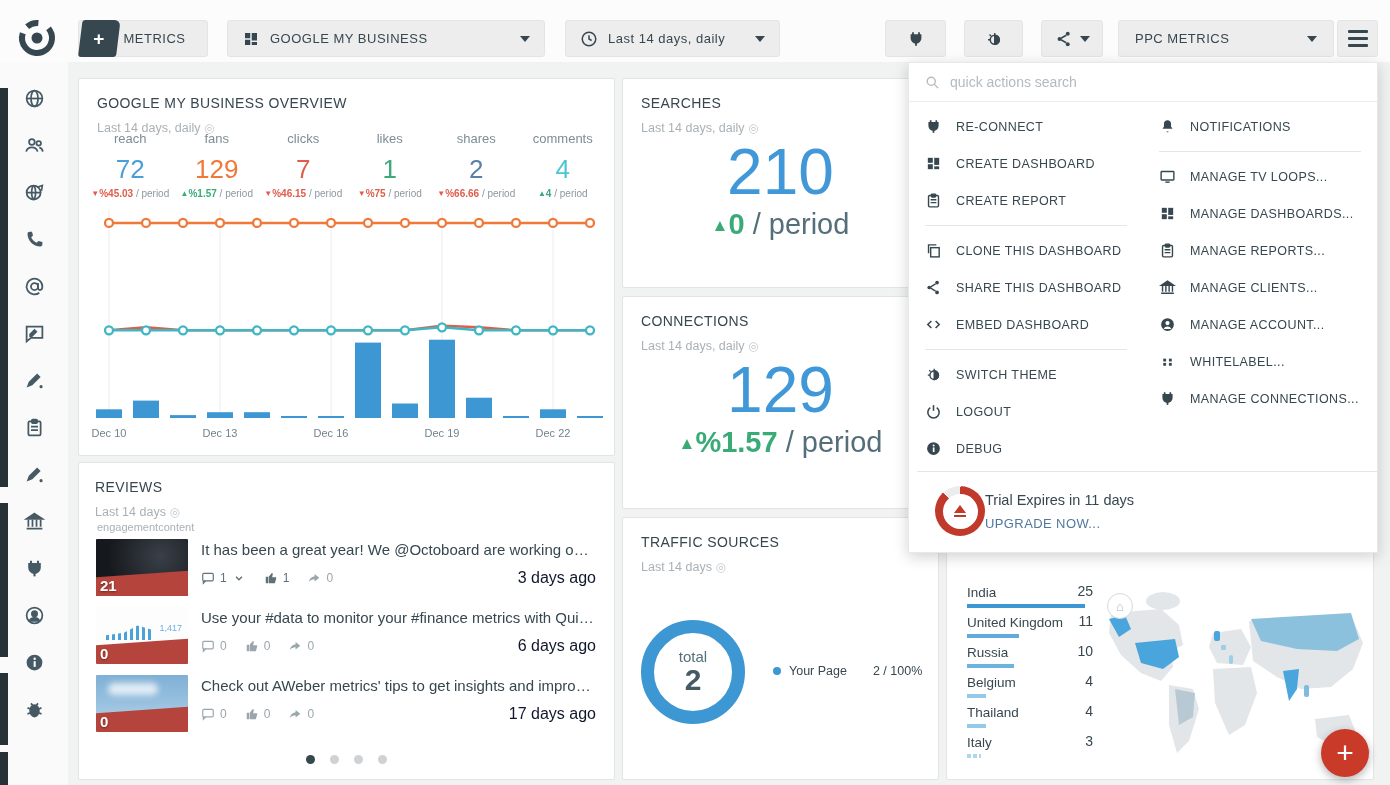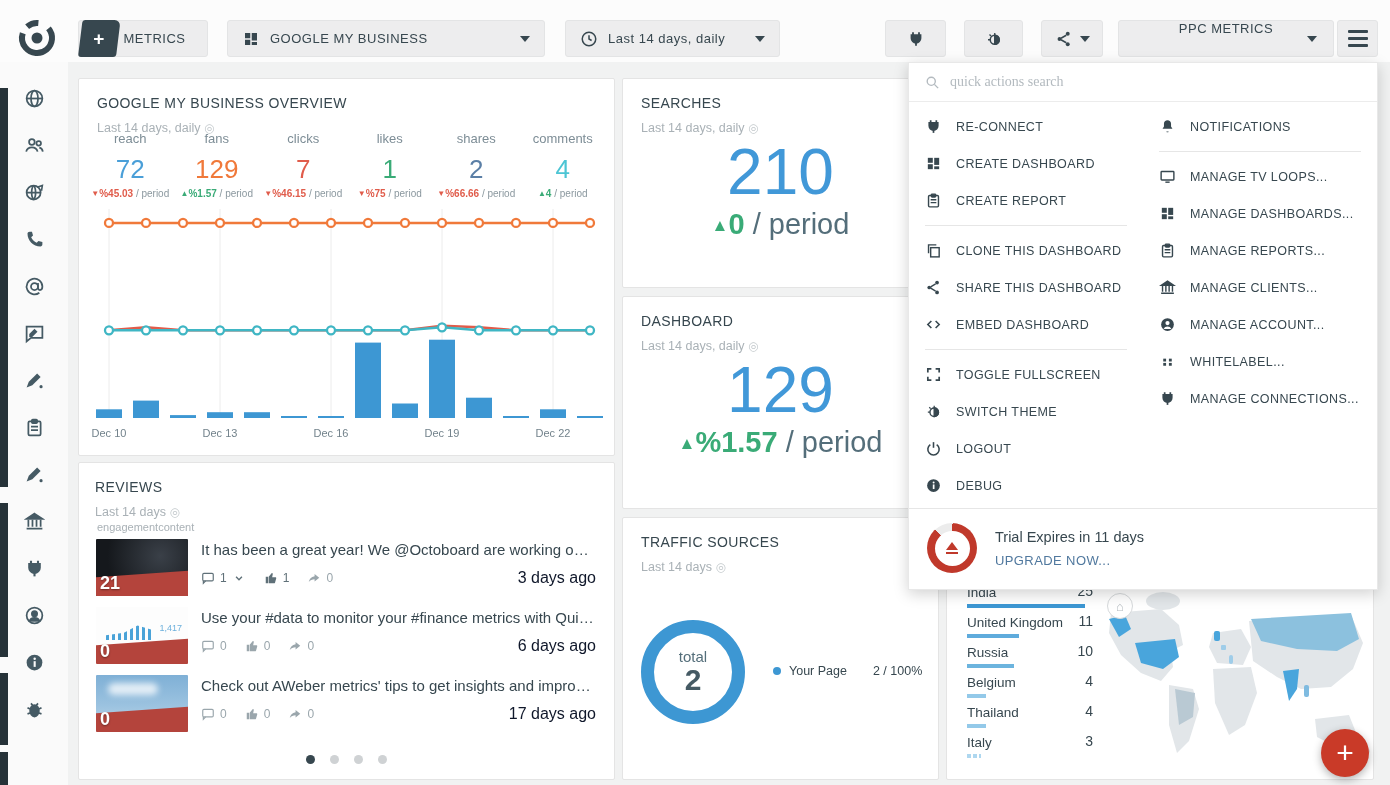--- a/index.html
+++ b/index.html
@@ -13,21 +13,21 @@
           display:flex; align-items:center; color:#37474f; font-size:13px; letter-spacing:.5px; cursor:pointer; }
   .caret { width:0; height:0; border-left:5px solid transparent; border-right:5px solid transparent; border-top:6px solid #37474f; margin-left:auto; }
   .logo { position:absolute; left:16px; top:17px; width:42px; height:42px; }
   .metrics-btn { left:78px; width:130px; padding-right:14px; }
   .plus-chip { width:38px; height:37px; margin:-1px 0 0 -1px; background:#37474f; border-radius:3px 6px 3px 3px;
                transform:skewX(-7deg); transform-origin:bottom left; display:grid; place-items:center; }
   .plus-chip span { transform:skewX(7deg); color:#fff; font-size:19px; font-weight:bold; }
   .metrics-btn .lbl { margin:0 auto; }
   .sel-gmb { left:227px; width:318px; padding:0 14px; gap:10px; }
   .sel-date { left:565px; width:215px; padding:0 14px; gap:10px; }
-  .sel-ppc { left:1118px; width:216px; padding:0 16px;flex-direction:column; }
+  .sel-ppc { left:1118px; width:216px; padding:0 16px; }
   .icon-btn { justify-content:center; }
   .btn-plug { left:885px; width:61px; }
   .btn-theme { left:964px; width:59px; }
   .btn-share { left:1041px; width:62px; gap:7px; }
   .btn-share .caret { margin:0; }
   .btn-menu { left:1337px; width:41px; flex-direction:column; justify-content:center; gap:4px; }
   .btn-menu i { display:block; width:20px; height:3px; background:#37474f; border-radius:1px; }
   .ticon { width:18px; height:18px; color:#37474f; flex:none; }
   .ticon svg { width:100%; height:100%; display:block; }
 
@@ -64,21 +64,21 @@
   .bigval { font-size:64px; font-weight:300; color:#4198d8; line-height:1.05; }
   .bigdelta { font-size:29px; font-weight:300; color:#546e7a; margin-top:2px; }
   .bigdelta .tri { font-size:17px; vertical-align:3px; }
   .bigdelta b { font-weight:bold; color:#3aab77; }
 
   .card-reviews { left:78px; top:462px; width:537px; height:318px; padding:16px 16px; }
   .rcols { position:absolute; left:18px; right:18px; top:58px; display:flex; justify-content:flex-start;
            font-size:11px; color:#a9b1b6; }
   .rrow { position:absolute; left:17px; right:18px; height:58px; }
   .thumb { position:absolute; left:0; top:0; width:92px; height:57px; overflow:hidden; border-radius:1px; }
-  .badge { position:absolute; left:4px; bottom:2px; color:#fff; font-size:18px; font-weight:bold; z-index:3; text-shadow:0 1px 2px rgba(0,0,0,.4); }
+  .badge { position:absolute; left:4px; bottom:2px; color:#fff; font-size:15px; font-weight:bold; z-index:3; text-shadow:0 1px 2px rgba(0,0,0,.4); }
   .redband { position:absolute; left:-6px; right:-6px; bottom:-8px; height:30px; background:#b4443c; transform:rotate(-4deg); z-index:1; }
   .t1 { background:radial-gradient(circle at 70% 30%, #3a4048, #15181c 70%); }
   .t2 { background:#fdfdfd; }
   .t2 .minibars { position:absolute; left:10px; bottom:24px; width:45px; height:16px;
         background:repeating-linear-gradient(90deg,#4aa3d8 0 3px,transparent 3px 6px); clip-path:polygon(0 70%,40% 55%,70% 10%,100% 35%,100% 100%,0 100%); }
   .t2 .tnum { position:absolute; right:6px; top:16px; font-size:9px; color:#6db0dc; z-index:2; }
   .t3 { background:linear-gradient(180deg,#7fb0d6 0%,#9cc3e0 55%,#c2d9ea 100%); }
   .cloud { position:absolute; left:12px; top:8px; width:50px; height:12px; border-radius:8px; background:rgba(255,255,255,.75); filter:blur(3px); }
   .rbody { position:absolute; left:105px; right:0; top:2px; }
   .rtitle { font-size:15px; color:#37474f; white-space:nowrap; overflow:hidden; text-overflow:ellipsis; }
@@ -113,30 +113,30 @@
   .geo-row:nth-child(6) .geo-bar { background:repeating-linear-gradient(90deg,#aed7ef 0 4px,#fff 4px 6px); }
   .map { position:absolute; left:154px; top:506px; }
   .homebtn { position:absolute; left:160px; top:514px; width:26px; height:26px; border-radius:50%;
              border:1px solid #d6d9db; background:#fff; display:grid; place-items:center; color:#b3babf; font-size:13px; cursor:pointer; }
 
   
   .menu { position:absolute; left:908px; top:62px; width:470px; background:#fff; z-index:10;
           box-shadow:0 4px 14px rgba(0,0,0,.18); border:1px solid #e8e8e8; }
   .msearch { display:flex; align-items:center; gap:10px; height:39px; padding:0 16px; border-bottom:1px solid #ececec; }
   .msearch svg { width:15px; height:15px; color:#b3babf; flex:none; }
-  .msearch input { border:none; outline:none; flex:1; font-size:14px; color:#37474f; font-family:Liberation Serif, serif; background:transparent; }
+  .msearch input { border:none; outline:none; flex:1; font-size:14px; color:#37474f; font-family:Liberation Sans, sans-serif; background:transparent; }
   .msearch input::placeholder { color:#b3babf; }
   .mbody { display:flex; padding:6px 0 4px; }
   .mcol { width:50%; }
   .mi { display:flex; align-items:center; gap:14px; height:37px; padding:0 16px; cursor:pointer; }
   .mic { width:17px; height:17px; color:#37474f; flex:none; }
   .mic svg { width:100%; height:100%; display:block; }
   .mil { font-size:12.5px; color:#37474f; letter-spacing:.4px; white-space:nowrap; }
   .mdiv { height:1px; background:#e6e6e6; margin:6px 16px; }
-  .trial { border-top:1px solid #e6e6e6; display:flex; align-items:center; gap:18px; padding:14px 18px 16px; }
+  .trial { border-top:1px solid #e6e6e6; display:flex; align-items:center; padding:14px 18px 16px;margin-left:8px; }
   .tring { width:50px; height:50px; border-radius:50%; flex:none;
            background:conic-gradient(from 30deg,#c0392b 0 80%,#ececec 80% 92%,#c0392b 92% 100%); display:grid; place-items:center; }
   .tring .in { width:35px; height:35px; border-radius:50%; background:#fff; display:flex; flex-direction:column; align-items:center; justify-content:center; }
   .uparr { width:0; height:0; border-left:6px solid transparent; border-right:6px solid transparent; border-bottom:8px solid #c0392b; }
   .upbar { width:12px; height:2.5px; background:#c0392b; margin-top:2px; }
   .ttext { font-size:14.5px; color:#37474f; }
   .tcta { font-size:13px; color:#50789e; letter-spacing:.4px; margin-top:8px; cursor:pointer; }
 
   
   .fab { position:absolute; left:1321px; top:729px; width:48px; height:48px; border-radius:50%;
@@ -428,21 +428,21 @@
   <div class="card card-searches">
     <div class="ctitle">SEARCHES</div>
     <div class="csub"><span>Last 14 days, daily</span> <span class="tgt">◎</span></div>
     <div class="bigwrap">
       <div class="bigval">210</div>
       <div class="bigdelta"><span class="tri" style="color:#3aab77">▲</span><b>0</b> <span>/ period</span></div>
     </div>
   </div>
 
   <div class="card card-directions">
-    <div class="ctitle">DASHBOARD</div>
+    <div class="ctitle">CONNECTIONS</div>
     <div class="csub"><span>Last 14 days, daily</span> <span class="tgt">◎</span></div>
     <div class="bigwrap">
       <div class="bigval">129</div>
       <div class="bigdelta"><span class="tri" style="color:#3aab77">▲</span><b>%1.57</b> <span>/ period</span></div>
     </div>
   </div>
 
   <div class="card card-reviews">
     <div class="ctitle">REVIEWS</div>
     <div class="csub"><span>Last 14 days</span> <span class="tgt">◎</span></div>
@@ -717,28 +717,20 @@
           <span class="mic">
               <svg viewBox="0 0 24 24" fill="none" stroke="currentColor" stroke-width="2.2">
                 <path d="M9 7l-5 5 5 5M15 7l5 5-5 5"></path>
               </svg>
             </span>
           <span class="mil">EMBED DASHBOARD</span>
         </div>
         <div class="mdiv"></div>
         <div class="mi">
           <span class="mic">
-              <svg viewBox="0 0 24 24" fill="none" stroke="currentColor" stroke-width="2.4">
-                <path d="M4 9V4h5M15 4h5v5M20 15v5h-5M9 20H4v-5"></path>
-              </svg>
-            </span>
-          <span class="mil">TOGGLE FULLSCREEN</span>
-        </div>
-        <div class="mi">
-          <span class="mic">
               <svg viewBox="0 0 24 24" fill="none" stroke="currentColor" stroke-width="2">
                 <circle cx="13" cy="13" r="6"></circle>
                 <path d="M13 7a6 6 0 0 1 0 12z" fill="currentColor"></path>
                 <path d="M6 6l2 2M4 13h3M13 4v3" stroke-width="1.8"></path>
               </svg>
             </span>
           <span class="mil">SWITCH THEME</span>
         </div>
         <div class="mi">
           <span class="mic">

